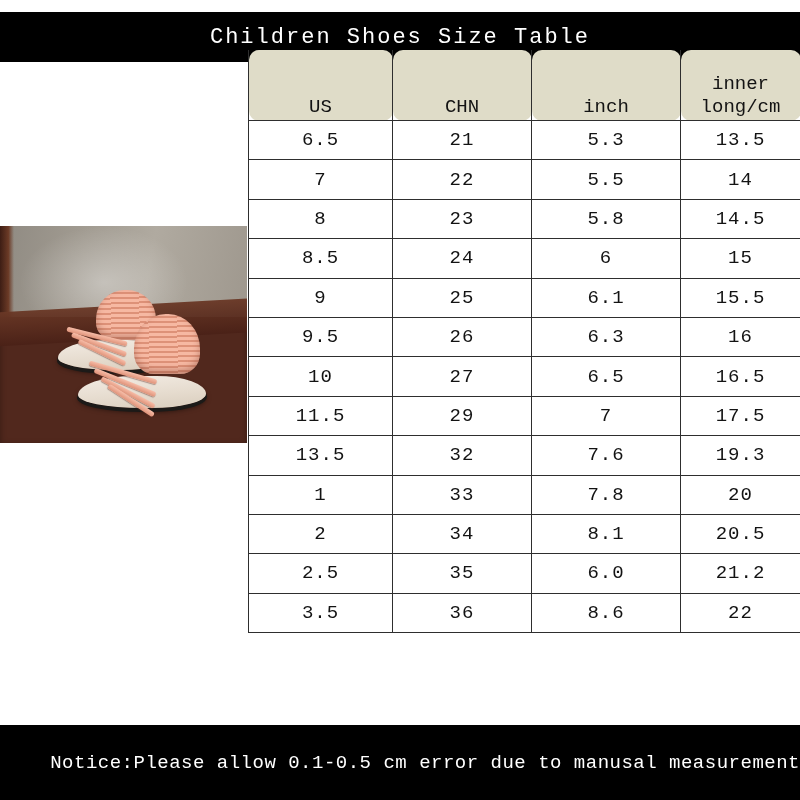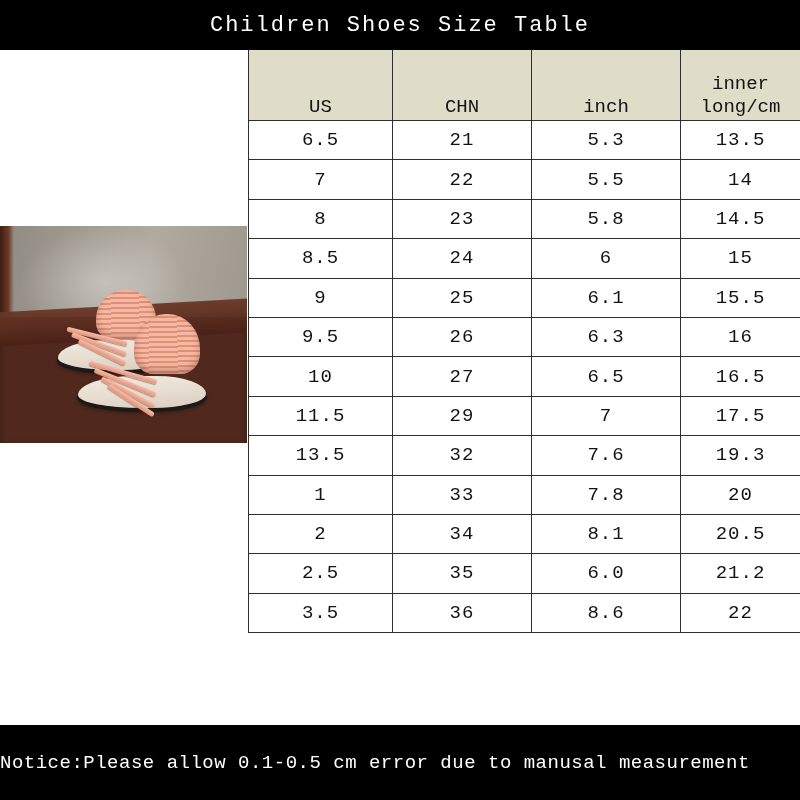--- a/index.html
+++ b/index.html
@@ -18,21 +18,21 @@
     position: relative;
     width: 800px;
     height: 800px;
     background: #ffffff;
   }
 
   
   .title-bar {
     position: absolute;
     left: 0;
-    top: 0;
+    top: 12px;
     width: 800px;
     height: 50px;
     background: #000000;
     color: #ffffff;
     display: flex;
     align-items: center;
     justify-content: center;
     letter-spacing: 2px;
     font-size: 22px;
     font-family: "Liberation Mono", "DejaVu Sans Mono", monospace;
@@ -134,20 +134,21 @@
     background: #ffffff;
   }
   .size-table th {
     height: 68px;
     background: #dfdcc8;
     font-weight: normal;
     font-size: 19px;
     vertical-align: bottom;
     line-height: 1.22;
     border-top: none;
+    border-radius: 10px;
   }
   .size-table td {
     height: 38.4px;
     font-size: 19px;
     letter-spacing: 1px;
     padding: 0;
   }
   .size-table col.c1 { width: 144px; }
   .size-table col.c2 { width: 139px; }
   .size-table col.c3 { width: 149px; }
@@ -157,21 +158,21 @@
   .footer-bar {
     position: absolute;
     left: 0;
     top: 725px;
     width: 800px;
     height: 75px;
     background: #000000;
     color: #ffffff;
     display: flex;
     align-items: center;
-    justify-content: flex-start;
+    justify-content: flex-end;
     font-size: 19px;
     letter-spacing: .5px;
     font-family: "Liberation Mono", "DejaVu Sans Mono", monospace;
   }
 </style>
 </head>
 <body>
 
 <div id="page">
 

